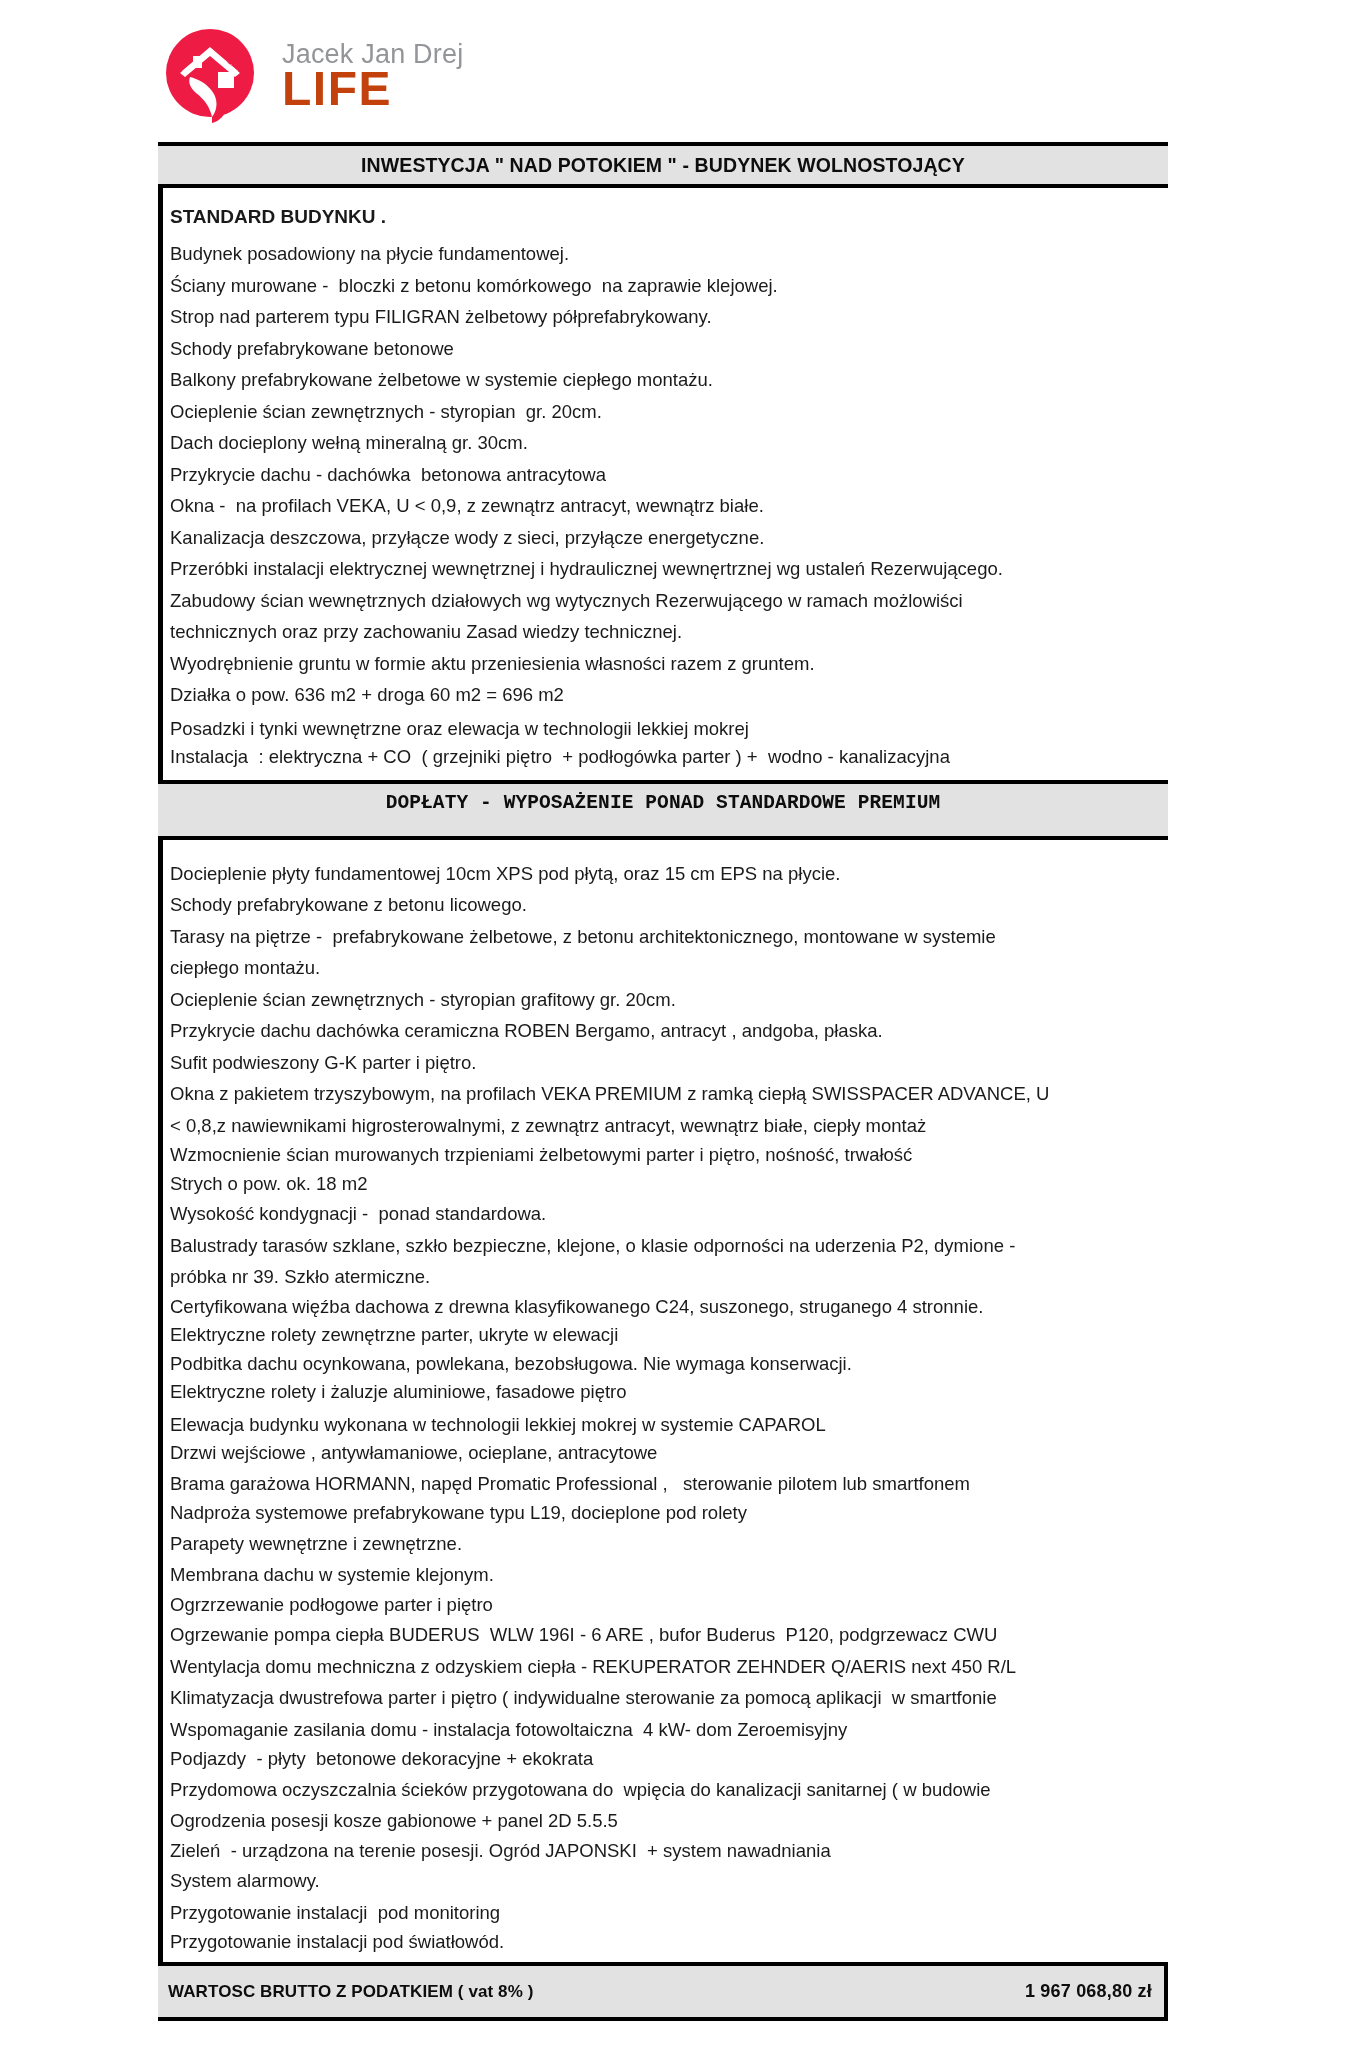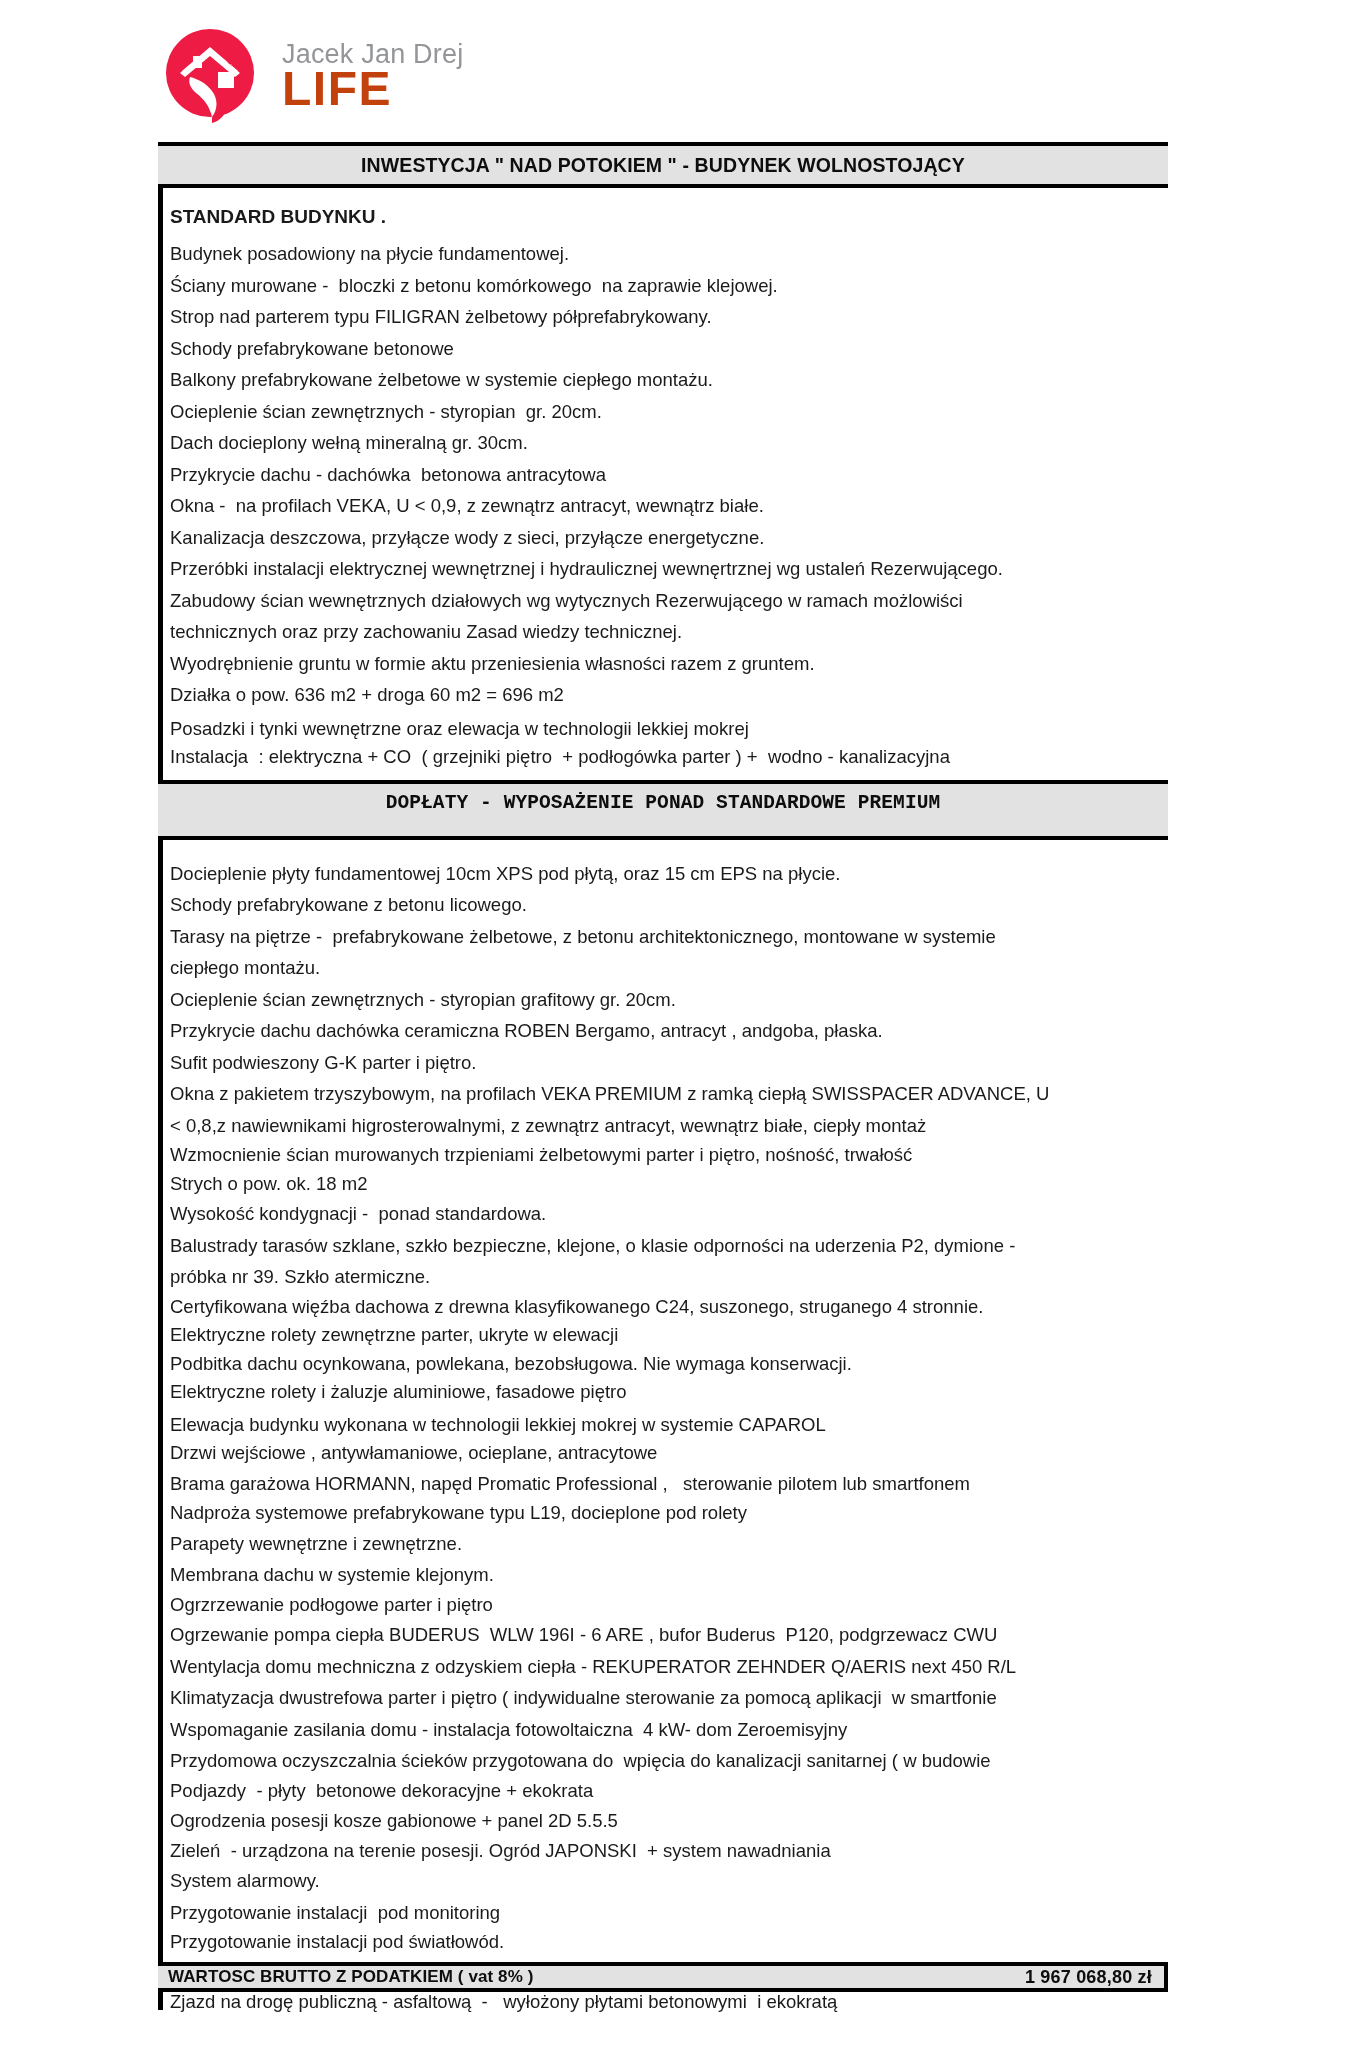--- a/index.html
+++ b/index.html
@@ -121,21 +121,21 @@
   .sp-18 { line-height: 28.5px; }
   .sp-22 { line-height: 31.5px; }
   .gap-small { margin-top: 4px; }
 
   
   .total-row {
     position: absolute;
     left: 158px;
     top: 1962px;
     width: 1010px;
-    height: 30px;
+    height: 59px;
     background: #e2e2e2;
     border-top: 4px solid #000;
     border-bottom: 4px solid #000;
     border-right: 4px solid #000;
     box-sizing: border-box;
     display: flex;
     align-items: center;
     justify-content: space-between;
     padding: 0 12px 0 10px;
     font-size: 17px;
@@ -221,22 +221,22 @@
       <div class="line sp-18">Drzwi wejściowe , antywłamaniowe, ocieplane, antracytowe</div>
       <div class="line sp-22">Brama garażowa HORMANN, napęd Promatic Professional ,   sterowanie pilotem lub smartfonem</div>
       <div class="line sp-18">Nadproża systemowe prefabrykowane typu L19, docieplone pod rolety</div>
       <div class="line sp-22">Parapety wewnętrzne i zewnętrzne.</div>
       <div class="line sp-22">Membrana dachu w systemie klejonym.</div>
       <div class="line sp-18">Ogrzrzewanie podłogowe parter i piętro</div>
       <div class="line sp-22">Ogrzewanie pompa ciepła BUDERUS  WLW 196I - 6 ARE , bufor Buderus  P120, podgrzewacz CWU</div>
       <div class="line sp-22">Wentylacja domu mechniczna z odzyskiem ciepła - REKUPERATOR ZEHNDER Q/AERIS next 450 R/L</div>
       <div class="line sp-22">Klimatyzacja dwustrefowa parter i piętro ( indywidualne sterowanie za pomocą aplikacji  w smartfonie</div>
       <div class="line sp-22">Wspomaganie zasilania domu - instalacja fotowoltaiczna  4 kW- dom Zeroemisyjny</div>
+      <div class="line sp-18">Podjazdy  - płyty  betonowe dekoracyjne + ekokrata</div>
       <div class="line sp-22">Przydomowa oczyszczalnia ścieków przygotowana do  wpięcia do kanalizacji sanitarnej ( w budowie</div>
-      <div class="line sp-18">Podjazdy  - płyty  betonowe dekoracyjne + ekokrata</div>
       <div class="line sp-22">Ogrodzenia posesji kosze gabionowe + panel 2D 5.5.5</div>
       <div class="line sp-18">Zieleń  - urządzona na terenie posesji. Ogród JAPONSKI  + system nawadniania</div>
       <div class="line sp-22">System alarmowy.</div>
       <div class="line sp-22">Przygotowanie instalacji  pod monitoring</div>
       <div class="line sp-18">Przygotowanie instalacji pod światłowód.</div>
       <div class="line sp-22">Instalacja odgromowa.</div>
       <div class="line sp-18">Zjazd na drogę publiczną - asfaltową  -   wyłożony płytami betonowymi  i ekokratą</div>
     </div>
   </div>
 

